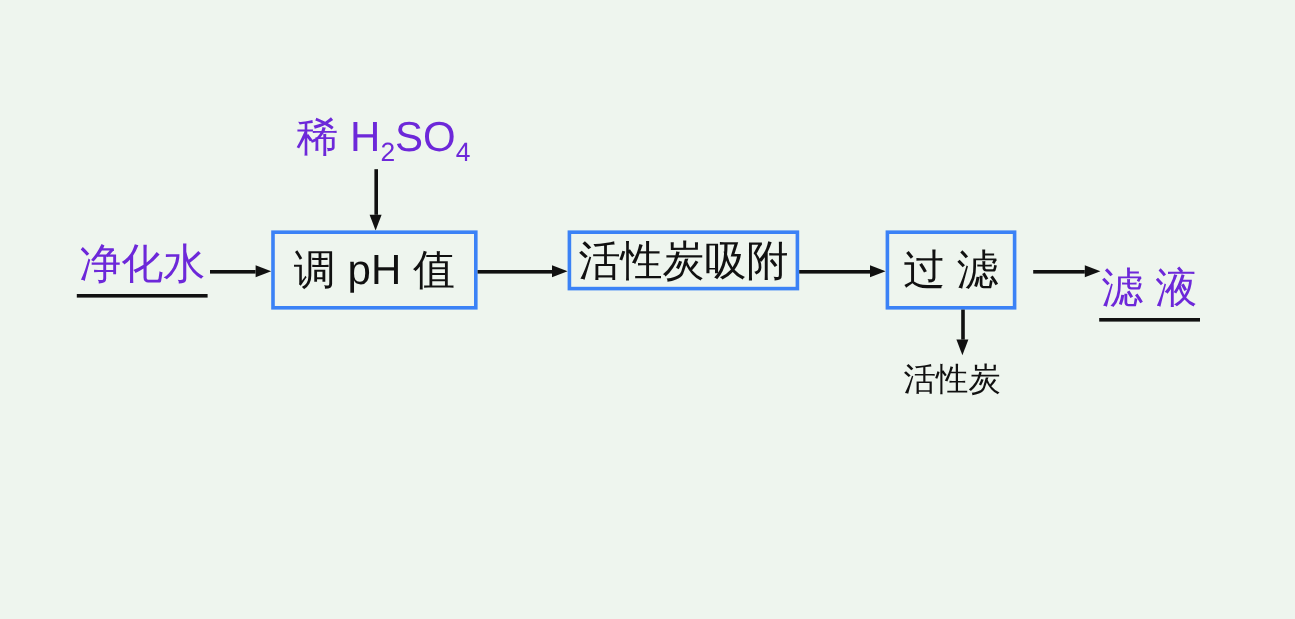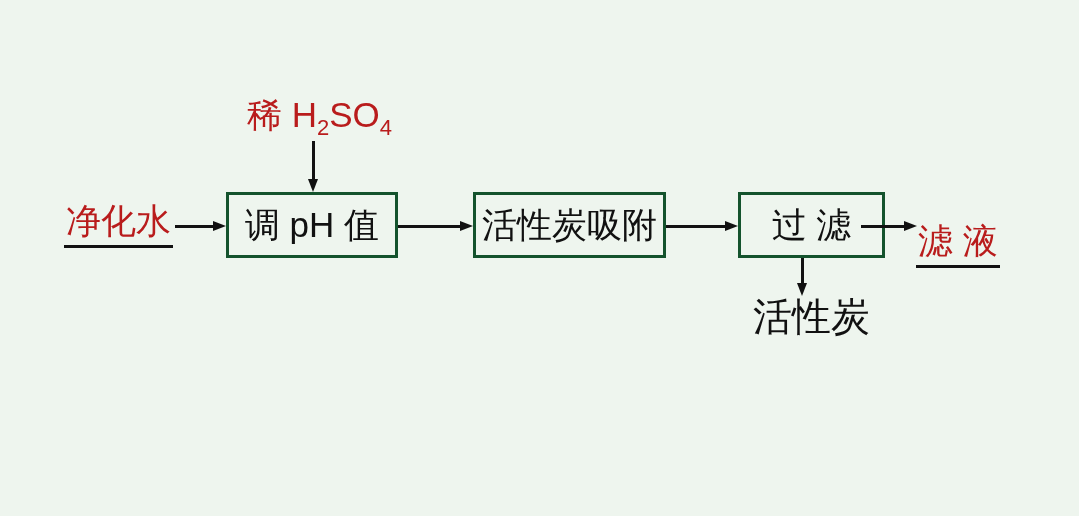--- a/index.html
+++ b/index.html
@@ -14,31 +14,31 @@
     background: #eef5ee;
     font-family: "Liberation Sans", "DejaVu Sans", sans-serif;
     color: #111111;
     overflow: hidden;
   }
   .label {
     position: absolute;
     font-size: 35px;
     line-height: 1.1;
     white-space: nowrap;
-    color: #b91c1c;
+    color: #6d28d9;
   }
   .underline {
     border-bottom: 3px solid #111111;
     padding: 0 2px 4px 2px;
     text-align: right;
   }
   .box {
     position: absolute;
     box-sizing: border-box;
-    border: 3px solid #14532d;
+    border: 3px solid #3b82f6;
     display: flex;
     align-items: center;
     justify-content: center;
     font-size: 35px;
     white-space: nowrap;
     color: #111111;
     background: transparent;
   }
   
   .h-arrow {
@@ -78,43 +78,43 @@
     border-left: 5px solid transparent;
     border-right: 5px solid transparent;
     border-top: 13px solid #111111;
   }
   .reagent sub {
     font-size: 22px;
     line-height: 0;
   }
   .byproduct {
     position: absolute;
-    font-size: 39px;
+    font-size: 27px;
     line-height: 41px;
     white-space: nowrap;
     color: #111111;
   }
   .byproduct .bp-line1 {
     display: block;
     margin-left: 18px;
   }
   .byproduct .bp-line2 {
     display: block;
   }
 
   
   #lbl-source   { left: 64px;  top: 202px; }
   #arrow-1      { left: 175px; top: 220px; width: 51px; }
   #lbl-reagent  { left: 247px; top: 96px; }
   #arrow-reagent{ left: 307px; top: 141px; height: 51px; }
   #box-ph       { left: 226px; top: 192px; width: 172px; height: 66px; }
   #arrow-2      { left: 398px; top: 220px; width: 75px; }
-  #box-carbon   { left: 473px; top: 192px; width: 193px; height: 66px; }
+  #box-carbon   { left: 473px; top: 192px; width: 193px; height: 50px; }
   #arrow-3      { left: 666px; top: 220px; width: 72px; }
-  #box-filter   { left: 738px; top: 192px; width: 147px; height: 66px; }
+  #box-filter   { left: 738px; top: 192px; width: 109px; height: 66px; }
   #arrow-4      { left: 861px; top: 220px; width: 56px; }
   #lbl-filtrate { left: 916px; top: 202px; margin-top: 20px; }
   #arrow-down   { left: 796px; top: 258px; height: 38px; }
   #lbl-byproduct{ left: 735px; top: 296px; }
 </style>
 </head>
 <body>
 
 <div class="canvas">
 

